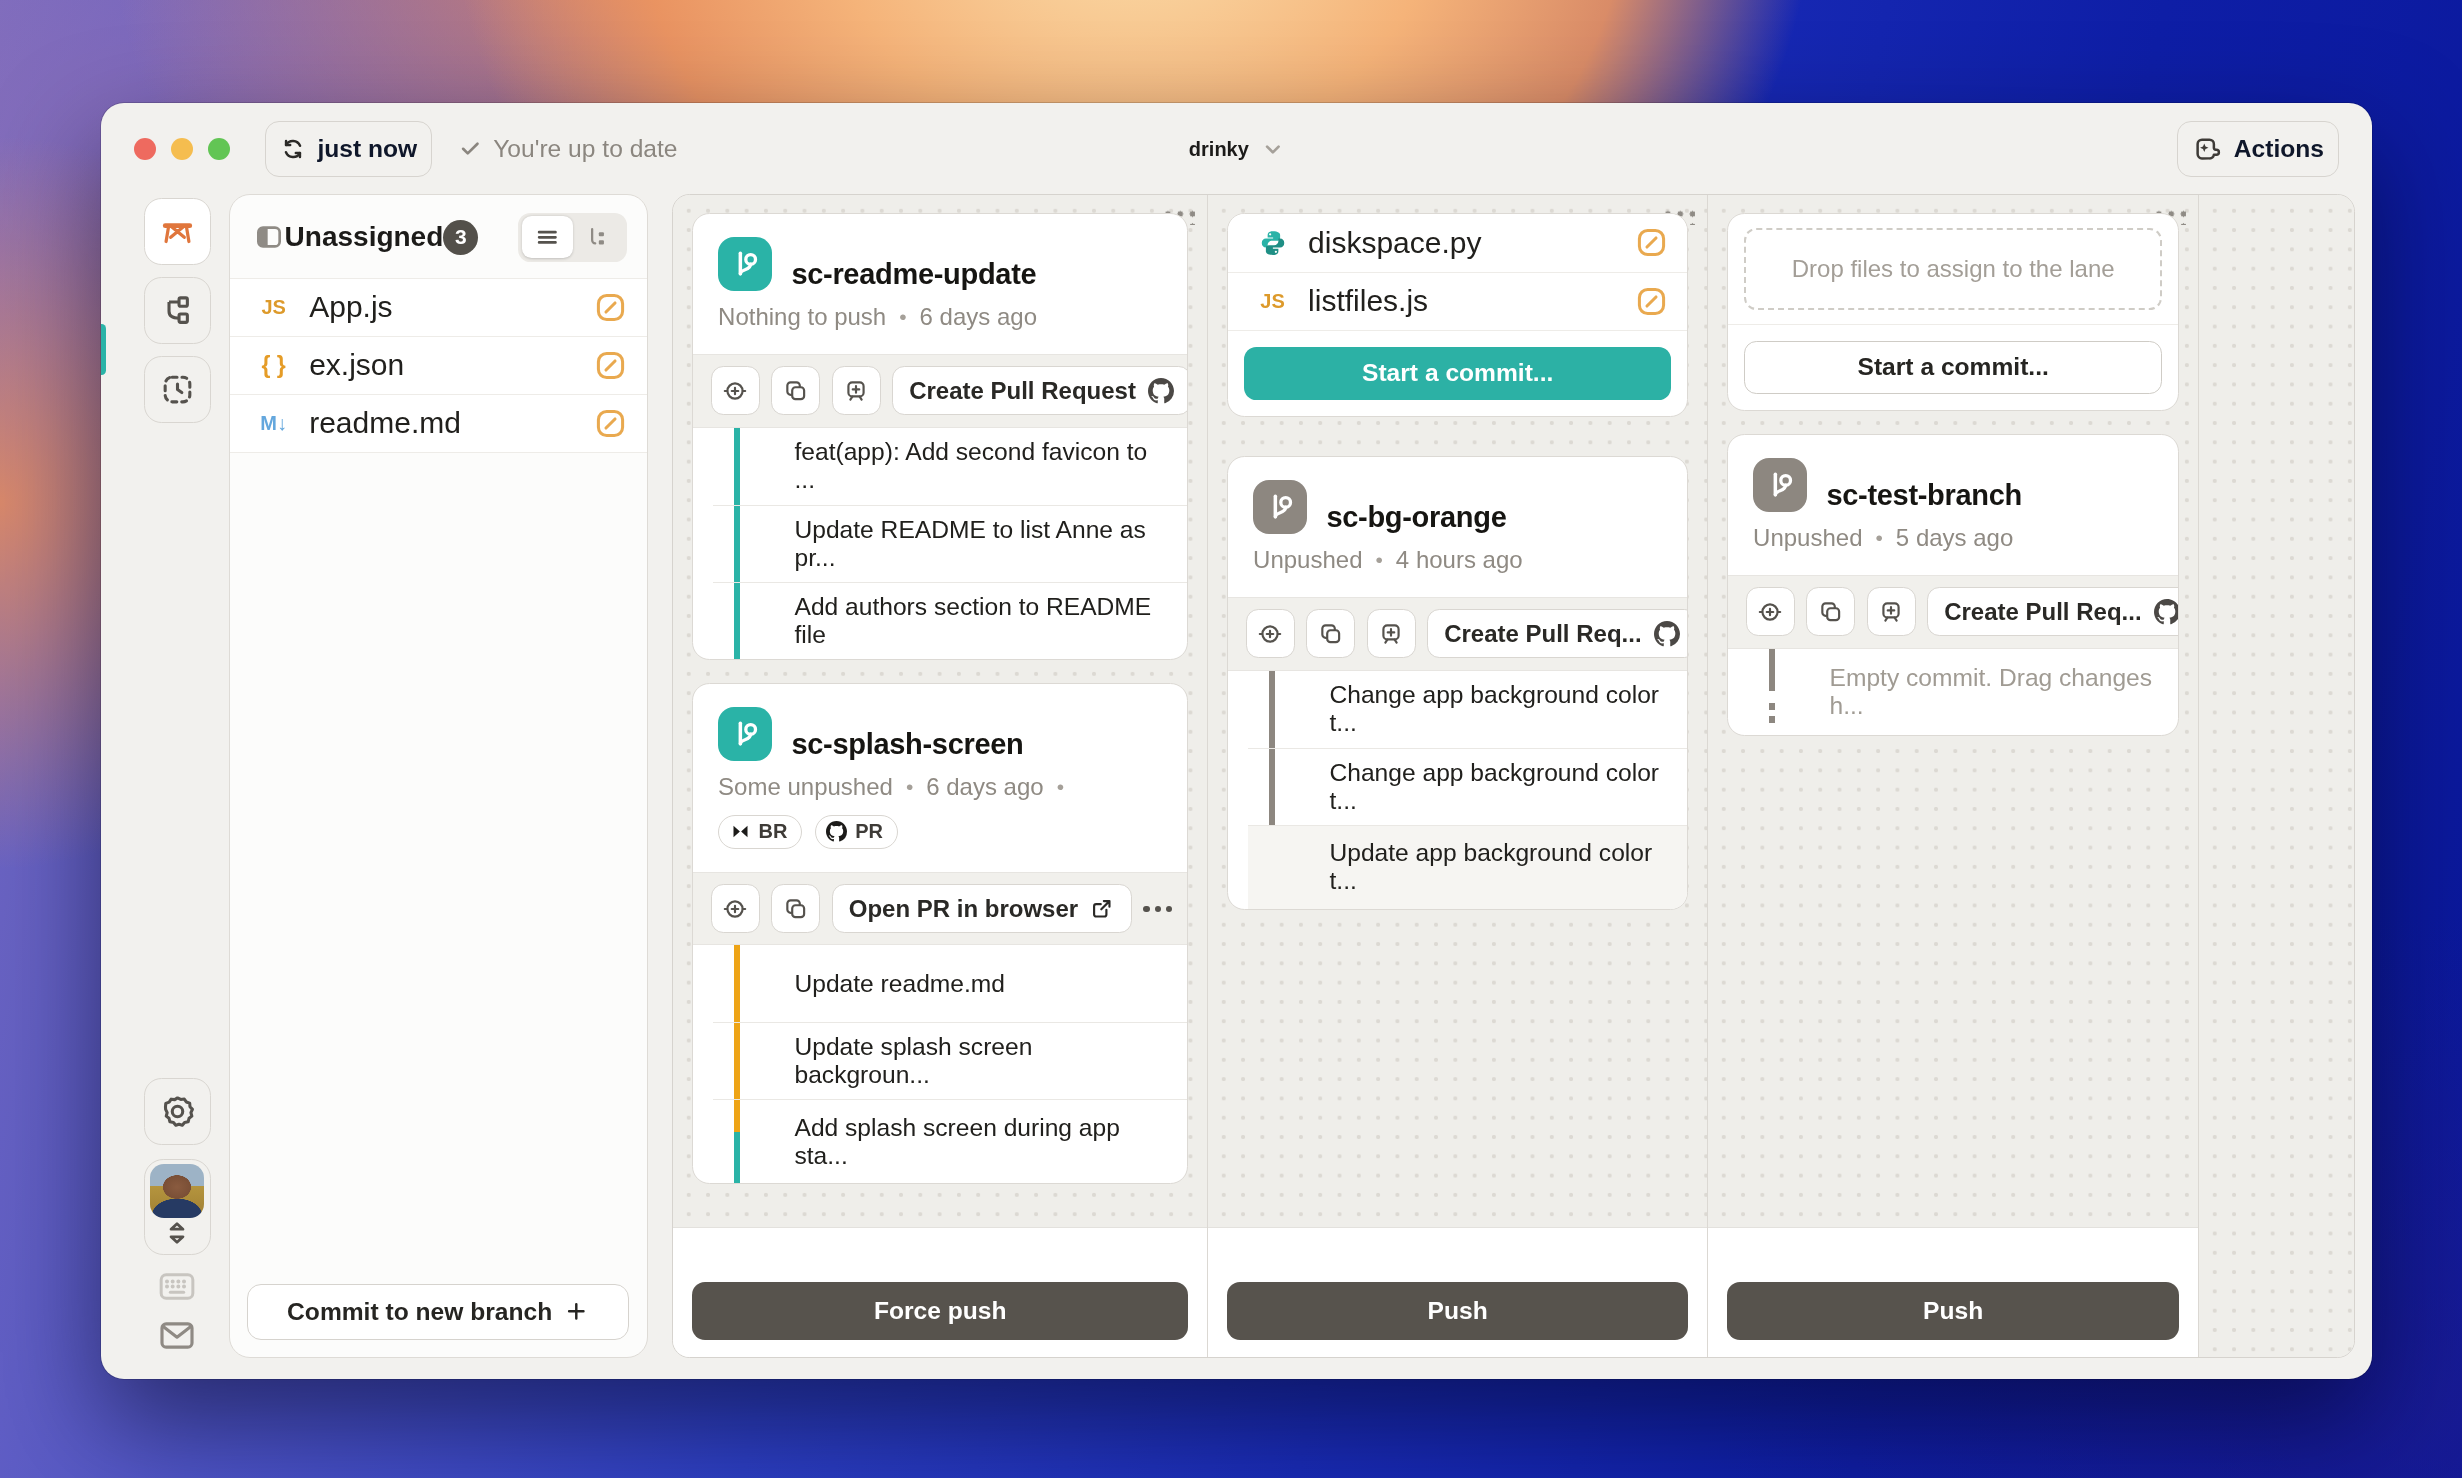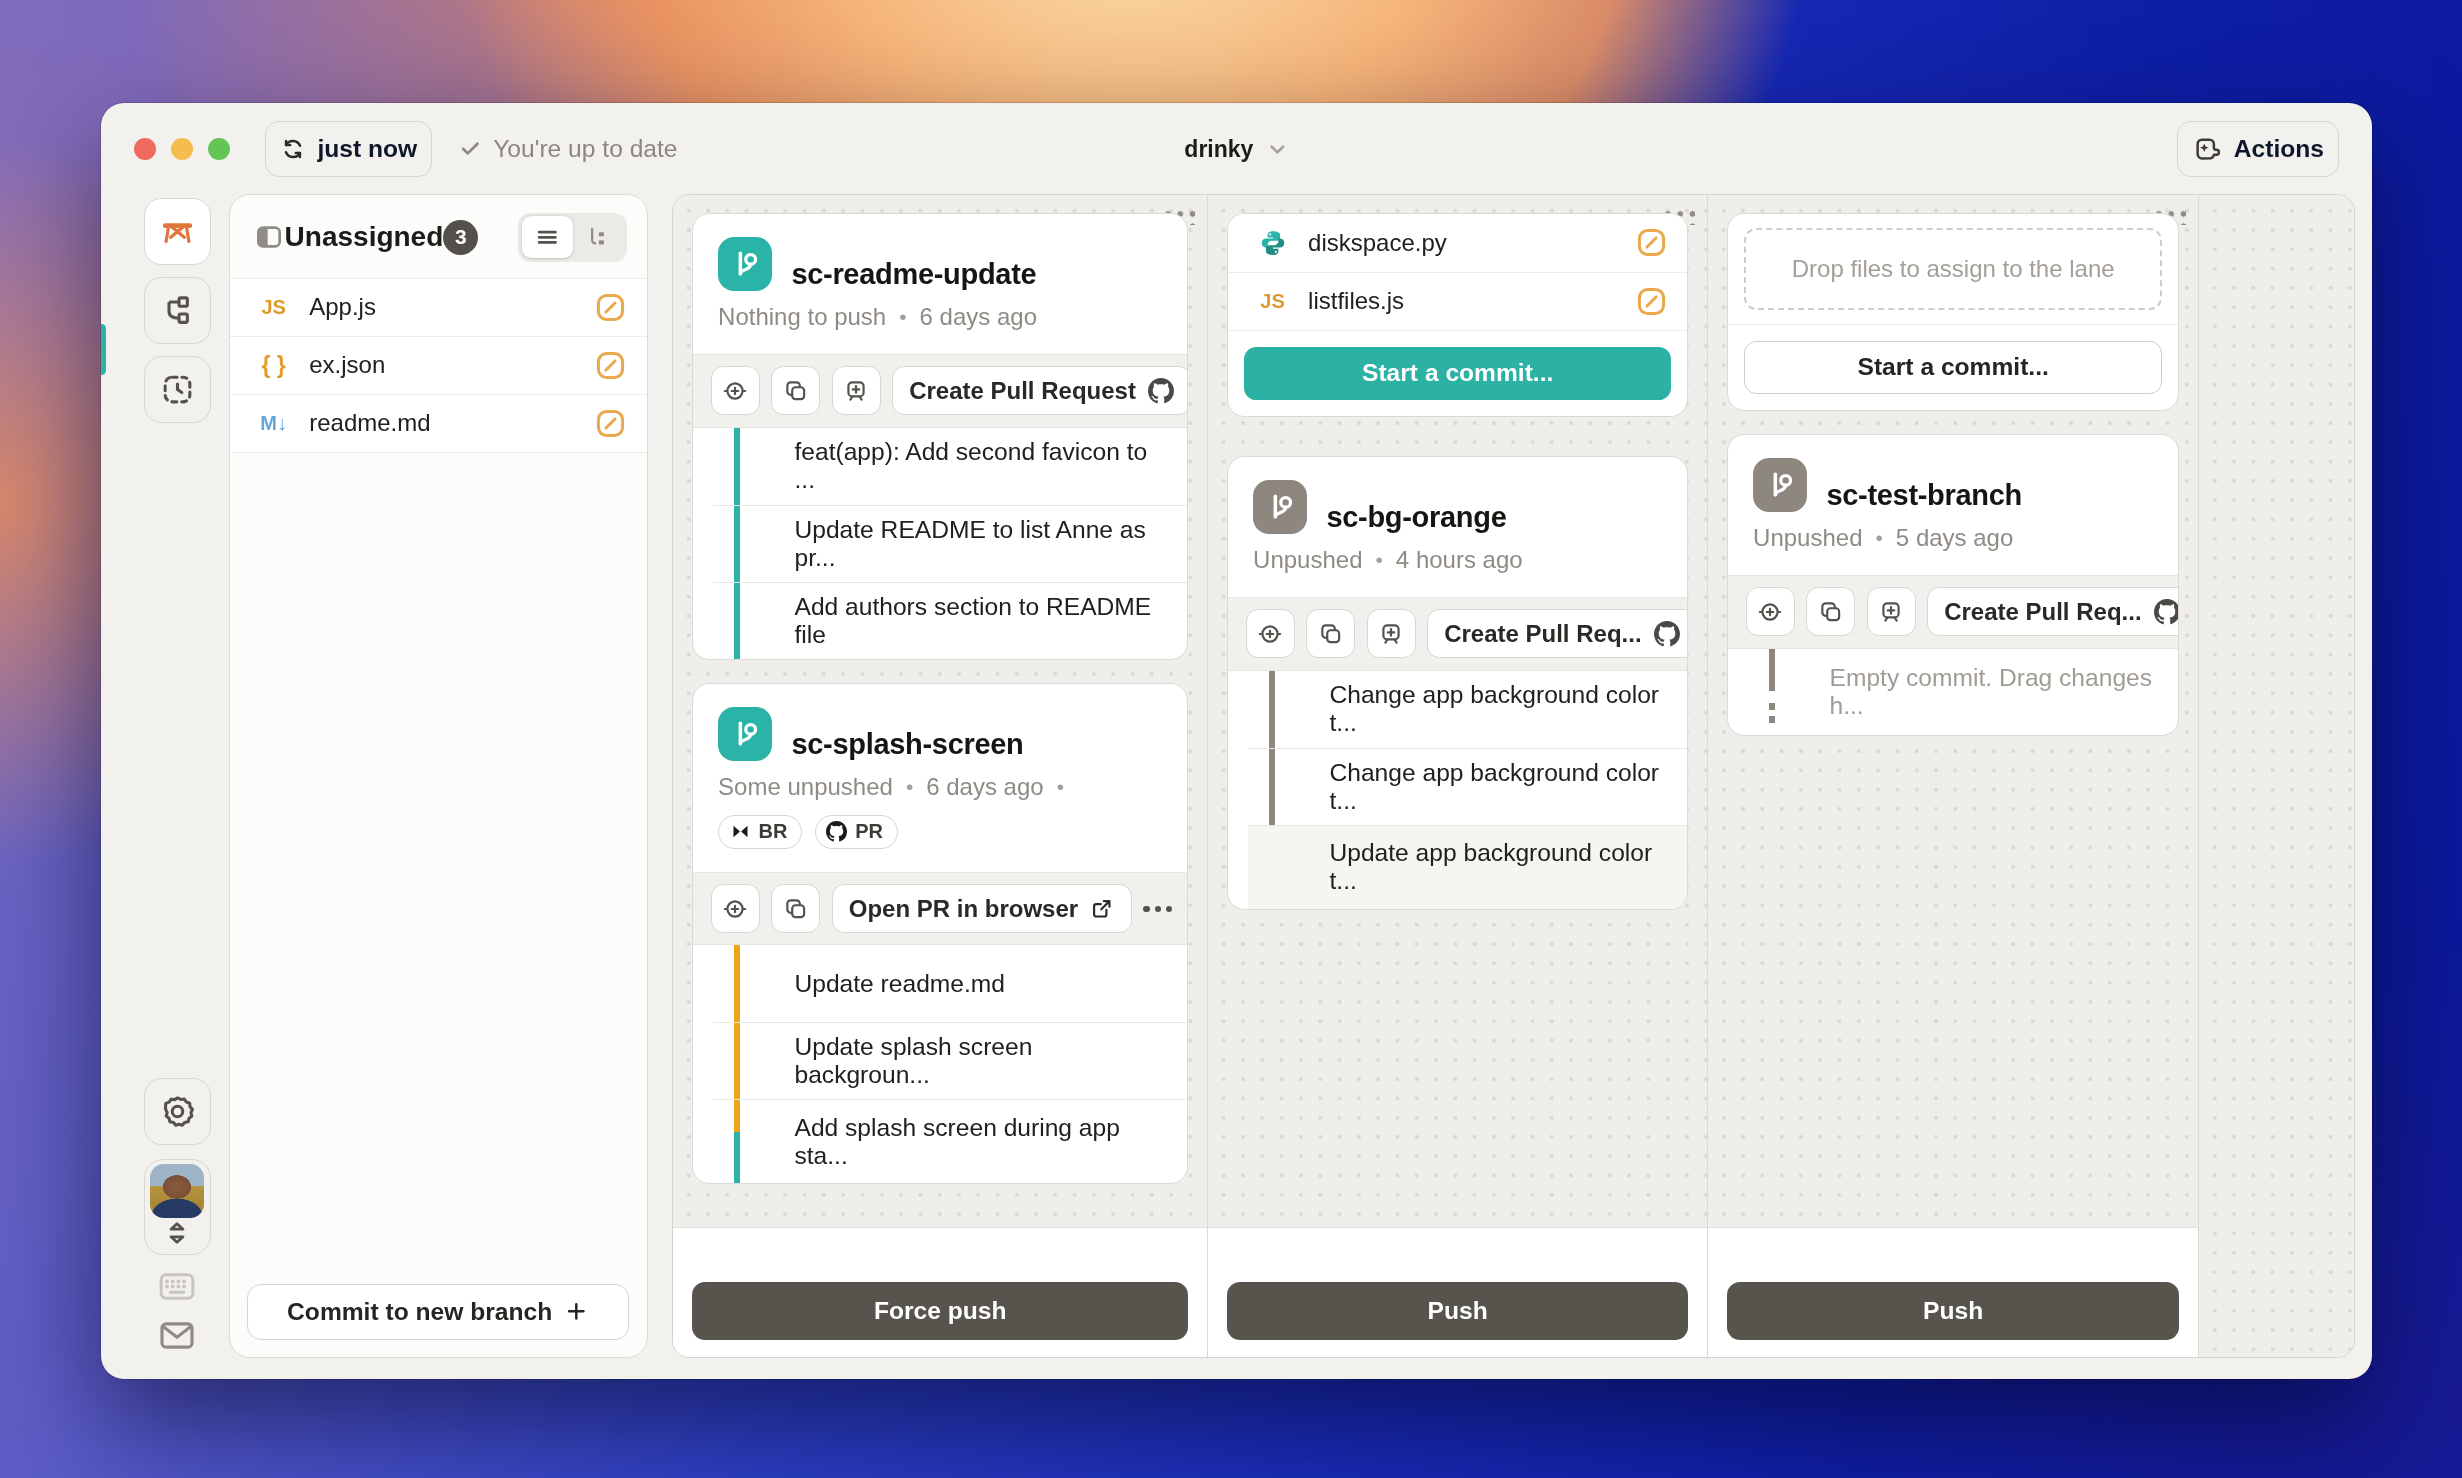--- a/index.html
+++ b/index.html
@@ -30,21 +30,21 @@
   .traffic { display:flex; gap:15px; }
   .light { width:22px; height:22px; border-radius:50%; }
   .light.red{ background:#ee6a5f; } .light.yellow{ background:#f5bd4f; } .light.green{ background:#62c554; }
   .pill-btn {
     display:flex; align-items:center; gap:11.4px; height:56px; padding:0 14px;
     border:1.8px solid #d7d4cf; border-radius:14px; background:transparent;
     font-size:24.6px; font-weight:700; color:#0f172a; cursor:pointer;
   }
   .sync-btn { margin-left:35px; }
   .uptodate { margin-left:26px; display:flex; align-items:center; gap:10.5px; color:#8b867f; font-size:24.6px; }
-  .proj-title { position:absolute; left:50%; top:50%; transform:translate(-50%,-50%); display:flex; align-items:center; gap:12.3px; font-size:23px; font-weight:700; color:#1c1b19; cursor:pointer; }
+  .proj-title { position:absolute; left:50%; top:50%; transform:translate(-50%,-50%); display:flex; align-items:center; gap:12.3px; font-size:20px; font-weight:700; color:#1c1b19; cursor:pointer; }
   .actions-btn { margin-left:auto; }
 
   
   .appbody { flex:1; display:flex; padding:0 17.5px 21px 24.6px; min-height:0; }
 
   
   .rail { width:103px; flex:0 0 auto; display:flex; flex-direction:column; align-items:center; gap:12.3px; padding-top:3.5px; }
   .rail-btn { width:67px; height:67px; border:1.8px solid #d9d6d1; border-radius:17.5px; display:flex; align-items:center; justify-content:center; background:transparent; cursor:pointer; color:#55524d; }
   .rail-btn.active { background:#ffffff; }
   .rail-bottom { margin-top:auto; display:flex; flex-direction:column; align-items:center; gap:14px; padding-bottom:5.3px; }
@@ -61,21 +61,21 @@
   
   .unassigned { width:419px; flex:0 0 auto; background:#fcfcfb; border:1.8px solid #dedbd6; border-radius:21px; display:flex; flex-direction:column; overflow:hidden; }
   .un-header { display:flex; align-items:center; padding:17.5px 19.3px 16px 23px; }
   .un-title { font-size:28px; font-weight:700; color:#1c1b19; }
   .count-badge { min-width:35px; height:35px; border-radius:50%; background:#53504a; color:#fff; font-size:21px; font-weight:700; display:flex; align-items:center; justify-content:center; }
   .view-toggle { margin-left:auto; background:#eceae6; border-radius:12.3px; padding:3.5px; display:flex; }
   .seg { width:51px; height:42px; display:flex; align-items:center; justify-content:center; border-radius:9.6px; cursor:pointer; color:#6d6963; }
   .seg.active { background:#fff; box-shadow:0 0.9px 2.6px rgba(0,0,0,.18); }
   .file-row { display:flex; align-items:center; gap:16px; height:58px; padding:0 19.3px 0 24.6px; border-top:1.8px solid #eeece8; background:#fff; cursor:pointer; }
   .file-rows { border-bottom:1.8px solid #eeece8; }
-  .fname { font-size:24px; color:#21201d; }
+  .fname { font-size:30px; color:#21201d; }
   .ficon { width:39px; display:flex; justify-content:center; font-weight:800; }
   .ficon.js { color:#dd9a2b; font-size:20px; letter-spacing:0; }
   .ficon.json { color:#e59c27; font-size:23px; font-weight:700; }
   .ficon.md { color:#64a7dd; font-size:20px; }
   .mod-badge { margin-left:auto; }
   .un-footer { margin-top:auto; padding:16px 17.5px 17.5px; }
   .wide-btn { width:100%; height:56px; border:1.8px solid #d6d3ce; border-radius:14px; background:#fff; font-size:24.6px; font-weight:700; color:#262522; display:flex; align-items:center; justify-content:center; gap:12.3px; cursor:pointer; font-family:inherit; }
 
   
   .workspace { flex:1; margin-left:24.6px; border:1.8px solid #d6d3ce; border-radius:17.5px; overflow:hidden; display:flex; min-width:0; }

